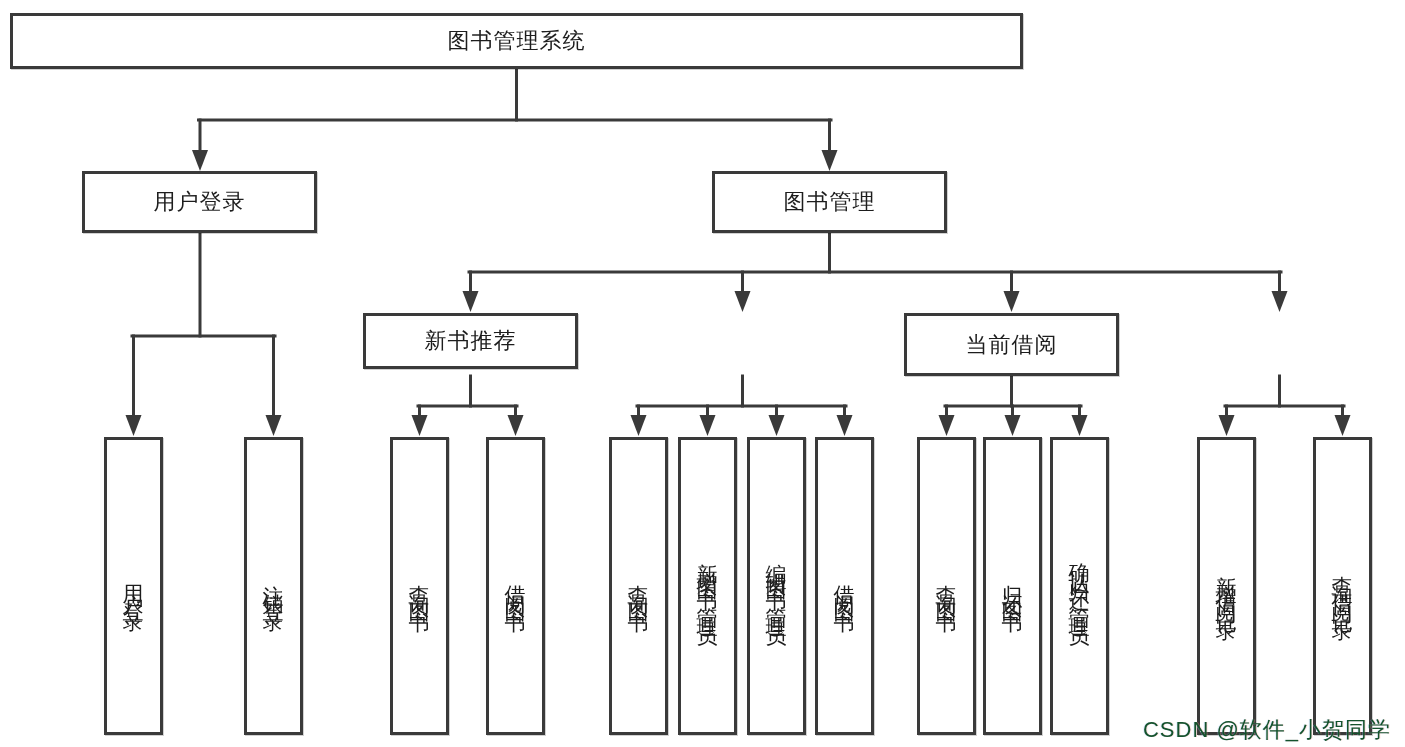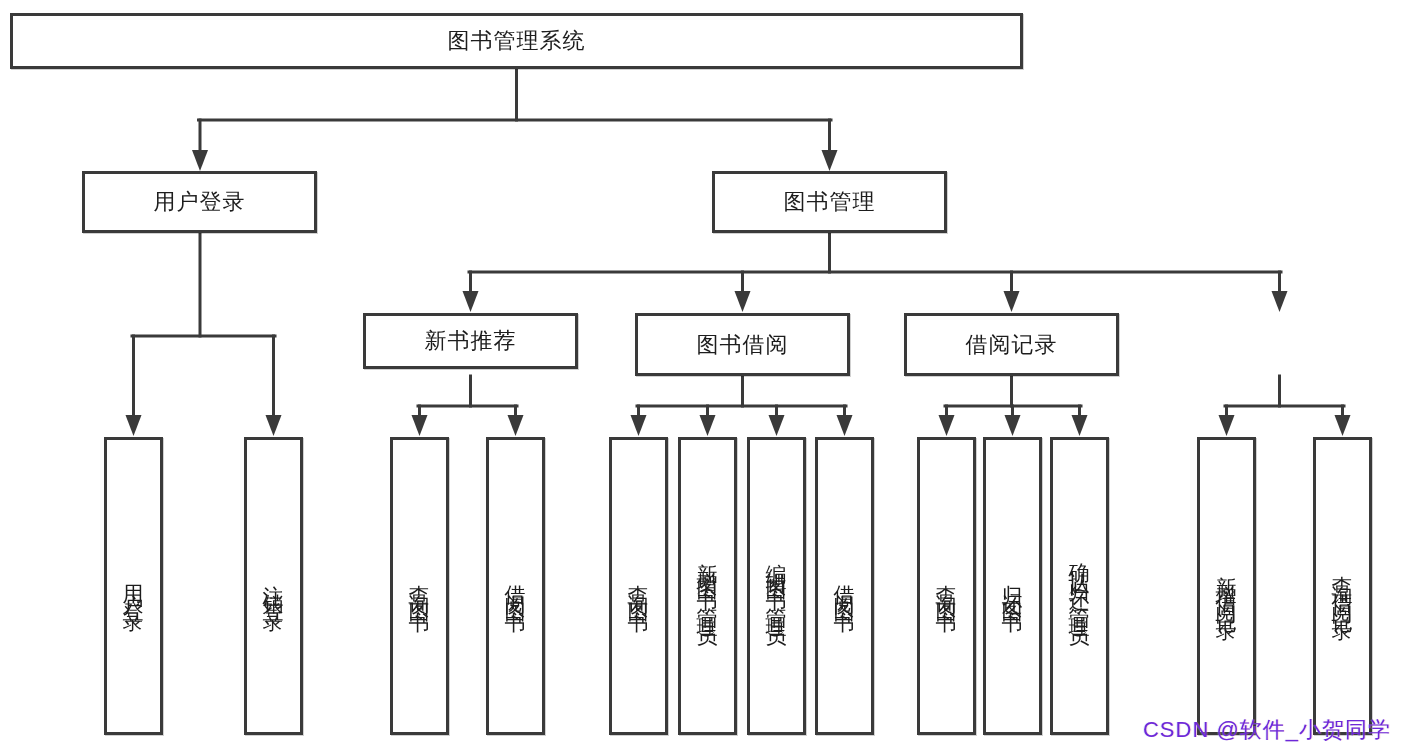--- a/index.html
+++ b/index.html
@@ -43,21 +43,21 @@
   .l-nb1 { left: 390px; }  .l-nb2 { left: 486px; }
   .l-bb1 { left: 609px; }  .l-bb2 { left: 678px; }
   .l-bb3 { left: 747px; }  .l-bb4 { left: 815px; }
   .l-cb1 { left: 917px; }  .l-cb2 { left: 983px; }  .l-cb3 { left: 1050px; }
   .l-br1 { left: 1197px; } .l-br2 { left: 1313px; }
   .watermark {
     position: absolute;
     right: 14px;
     bottom: 2px;
     font-size: 22px;
-    color: #6d28d9;
+    color: #14532d;
     letter-spacing: 1px;
     text-shadow: 1px 0 0 rgba(255,160,160,0.30), -1px 0 0 rgba(160,200,255,0.30);
     z-index: 5;
   }
 </style>
 </head>
 <body>
 
 <div class="canvas">
 
@@ -131,25 +131,22 @@
   <div class="node node-login">
     <span>用户登录</span>
   </div>
   <div class="node node-mgmt">
     <span>图书管理</span>
   </div>
 
   <div class="node node-nbr">
     <span>新书推荐</span>
   </div>
-  <div class="node node-bb">
-    <span>图书借阅</span>
-  </div>
   <div class="node node-cb">
-    <span>借阅记录</span>
+    <span>当前借阅</span>
   </div>
 
   <div class="leaf l-ul1">
     <span class="vlabel">用户登录</span>
   </div>
   <div class="leaf l-ul2">
     <span class="vlabel">注销登录</span>
   </div>
   <div class="leaf l-nb1">
     <span class="vlabel">查询图书</span>

